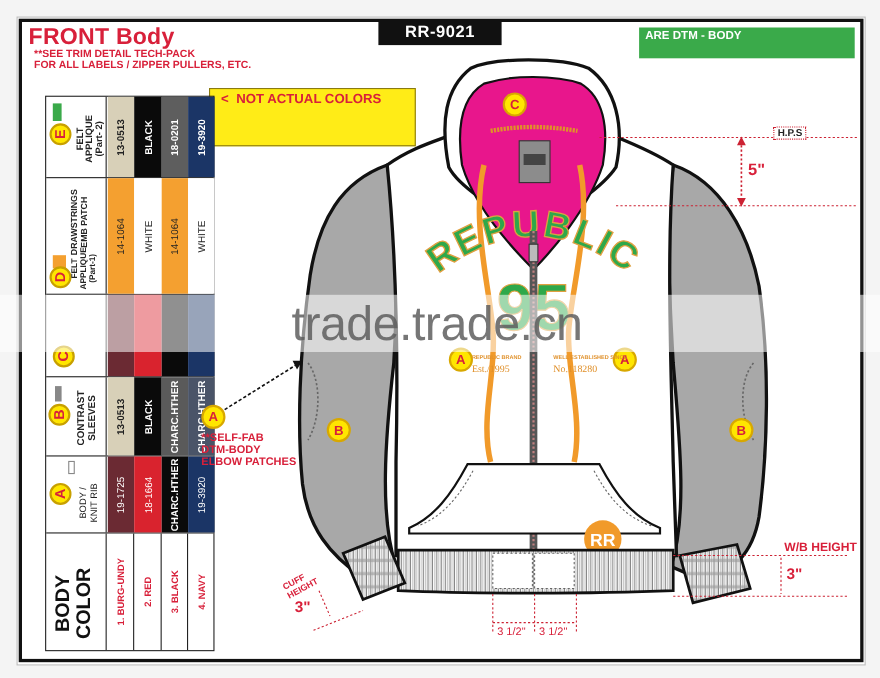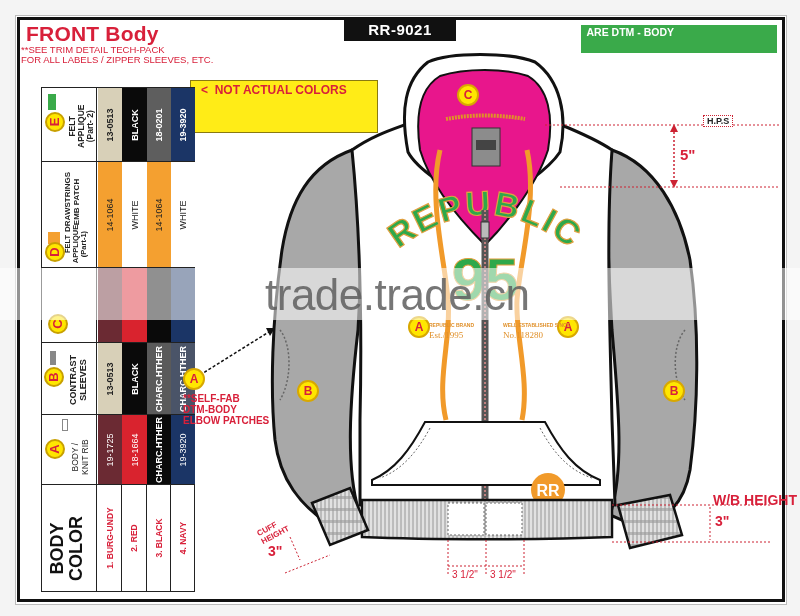--- a/index.html
+++ b/index.html
@@ -2,21 +2,21 @@
 <html><head>
 <meta charset="utf-8">
 <style>
   * { box-sizing: border-box; margin: 0; padding: 0; }
   html, body { width: 800px; height: 616px; background: #f4f4f4; overflow: hidden; }
   body { font-family: "Liberation Sans", sans-serif; position: relative; }
   .sheet { position: absolute; left: 15px; top: 15px; width: 772px; height: 590px; background: #fff; border: 1px solid #bbb; }
   .frame { position: absolute; left: 17px; top: 17px; width: 768px; height: 585px; border: 3px solid #111; background: #fff; }
 
   .title { position: absolute; left: 26px; top: 22px; color: #d8203a; font-weight: bold; font-size: 21px; letter-spacing: 0.2px; }
-  .subnote { position: absolute; left: 21px; color: #d8203a; font-weight: normal; font-size: 9.5px; line-height: 12px; }
+  .subnote { position: absolute; left: 31px; color: #d8203a; font-weight: bold; font-size: 9.5px; line-height: 12px; }
   .style-no { position: absolute; left: 344px; top: 18px; width: 112px; height: 23px; background: #111; color: #fff; font-weight: bold; font-size: 15px; text-align: center; line-height: 23px; letter-spacing: 0.5px; }
   .green-note { position: absolute; left: 581px; top: 25px; width: 196px; height: 28px; background: #3aaa4a; color: #fff; font-weight: bold; font-size: 10.5px; line-height: 13px; padding: 1px 3px; }
   .yellow-note { position: absolute; left: 190px; top: 80px; width: 188px; height: 53px; background: #ffec17; border: 1px solid #8a7a10; color: #d8203a; font-weight: bold; font-size: 12px; line-height: 15px; padding: 2px 10px; }
 
   
   .tbl { position: absolute; left: 41px; top: 87px; width: 154px; height: 505px; border: 1px solid #222; }
   .tbl-row { position: absolute; left: 0; width: 152px; border-bottom: 1px solid #222; }
   .hdr-cell { position: absolute; left: 0; top: 0; width: 55px; height: 100%; border-right: 1px solid #222; overflow: hidden; }
   .sw { position: absolute; top: 0; height: 100%; width: 24px; overflow: hidden; }
   .sw span, .rot { position: absolute; left: 50%; top: 50%; transform: translate(-50%,-50%) rotate(-90deg); white-space: nowrap; font-weight: bold; font-size: 9px; }
@@ -40,21 +40,21 @@
   .watermark-text { position: absolute; left: 265px; top: 270px; font-size: 44px; color: #5f5f5f; letter-spacing: -0.5px; opacity: 0.85; }
 </style>
 </head>
 <body>
 
 <div class="sheet"></div>
 <div class="frame"></div>
 
 <div class="title">FRONT Body</div>
 <div class="subnote" style="top:44px">**SEE TRIM DETAIL TECH-PACK</div>
-<div class="subnote" style="top:54px">FOR ALL LABELS / ZIPPER SLEEVES, ETC.</div>
+<div class="subnote" style="top:54px">FOR ALL LABELS / ZIPPER PULLERS, ETC.</div>
 <div class="style-no">RR-9021</div>
 <div class="green-note">
   <div style="white-space:pre"> ARE DTM - BODY</div>
 </div>
 <div class="yellow-note">
   <div style="white-space:pre">&lt;  NOT ACTUAL COLORS</div>
 </div>
 
 <div class="tbl">
 
@@ -278,21 +278,21 @@
 </div>
 
 <div class="red-note" style="left:183px;top:393px">
   <div>**SELF-FAB</div>
   <div>DTM-BODY</div>
   <div>ELBOW PATCHES</div>
 </div>
 
 <div class="hps">H.P.S</div>
 <div class="dim" style="left:680px;top:146px;font-size:15px">5"</div>
-<div class="dim" style="left:713px;top:492px;font-size:14px">W/B HEIGHT</div>
+<div class="dim" style="left:713px;top:492px;font-size:11px">W/B HEIGHT</div>
 <div class="dim" style="left:715px;top:513px;font-size:14px">3"</div>
 <div class="dim" style="left:258px;top:522px;font-size:8px;line-height:9px;transform:rotate(-28deg)">
   <div>CUFF</div>
   <div>HEIGHT</div>
 </div>
 <div class="dim" style="left:268px;top:543px;font-size:14px">3"</div>
 <div class="dim" style="left:452px;top:569px;font-size:10px;font-weight:normal">3 1/2"</div>
 <div class="dim" style="left:490px;top:569px;font-size:10px;font-weight:normal">3 1/2"</div>
 
 <div class="watermark"></div>

